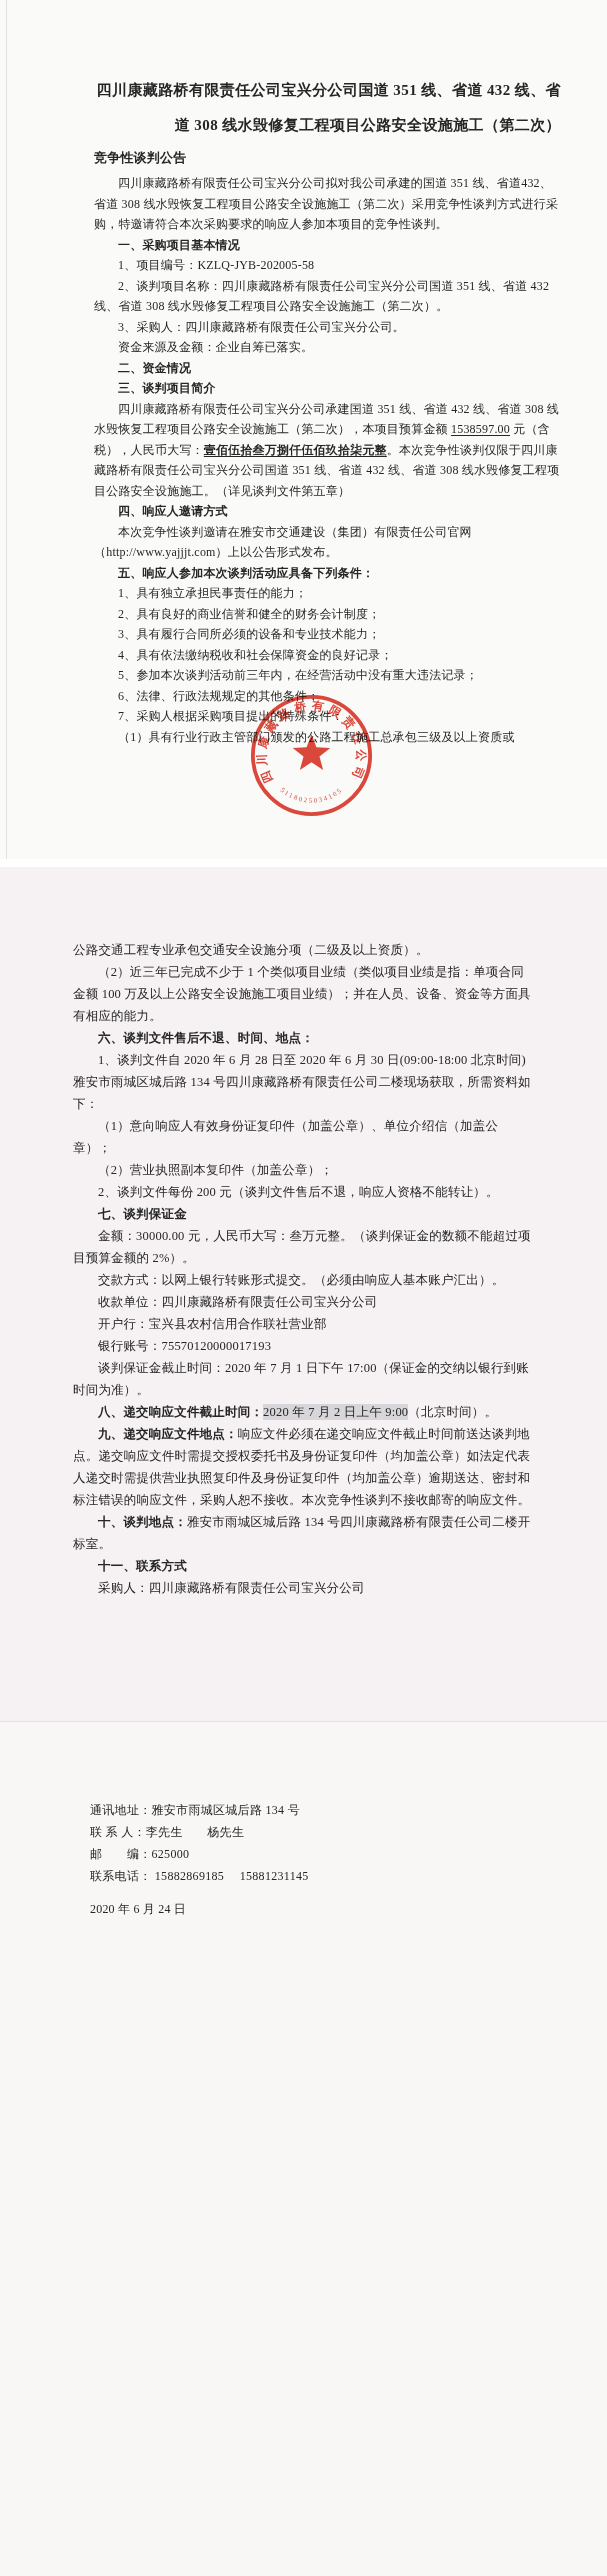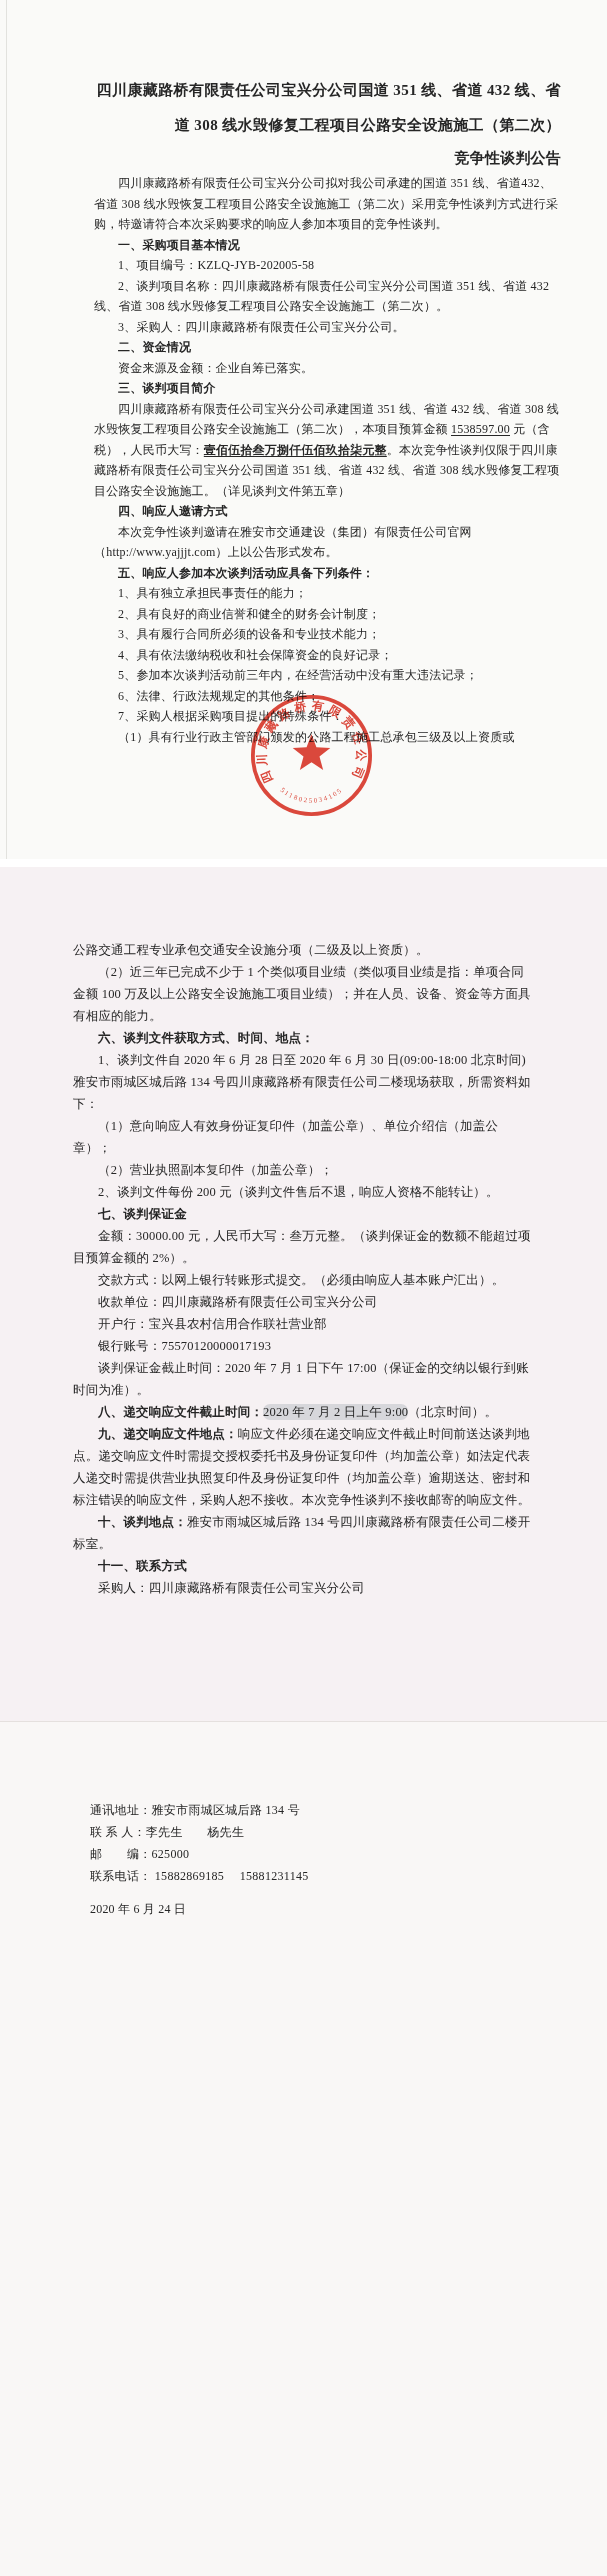--- a/index.html
+++ b/index.html
@@ -12,70 +12,70 @@
   #page-1{top:0;height:859px;background:#fafaf8;padding:73px 46px 0 94px;}
   #page-1::before{content:"";position:absolute;left:6px;top:0;bottom:0;width:0.8px;background:#e2e2de;}
   #page-2{top:867px;height:1102px;background:#f6f1f3;padding:72px 72px 0 73px;}
   #page-3{top:1721px;height:857px;background:#f9f7f6;border-top:0.8px solid #e5e0de;padding:77px 85px 0 90px;}
 
   .block{font-size:12px;line-height:20.5px;letter-spacing:0.2px;}
   #page-2 .block{font-size:12.5px;line-height:22px;}
   #page-3 .block{font-size:12px;line-height:22px;}
 
   .doc-title{font-size:15px;line-height:35px;font-weight:700;text-align:right;letter-spacing:0.4px;}
-  .doc-subtitle{font-size:15px;line-height:30px;font-weight:700;text-align:right;}
+  .doc-subtitle{font-size:13px;line-height:30px;font-weight:700;text-align:left;}
   .heading{font-weight:700;}
   .indent{text-indent:2em;}
   .date-line{text-align:left;margin-top:10.6px;}
   .contact{letter-spacing:0.3px;}
 
   .b{font-weight:700;}
   .u{text-decoration:underline;text-underline-offset:2.3px;}
-  .hl{background:var(--hl-color,#d7d7db);padding:0.8px 0;border-radius:7px;}
+  .hl{background:var(--hl-color,#d7d7db);padding:0.8px 0;}
 
   #seal{
     position:absolute;left:243px;top:687px;width:137px;height:137px;
     mix-blend-mode:multiply;opacity:.92;pointer-events:none;
   }
   #seal text{fill:var(--stamp-color,#e03a2f);font-family:"Liberation Serif","DejaVu Serif",serif;}
   #seal .ring{stroke:var(--stamp-color,#e03a2f);fill:none;}
   #seal .star{fill:var(--stamp-color,#e03a2f);}
 </style>
 </head>
 <body>
 
 <div class="page" id="page-1">
     <div class="block doc-title"><span>四川康藏路桥有限责任公司宝兴分公司国道 351 线、省道 432 线、省道 308 线水毁修复工程项目公路安全设施施工（第二次）</span></div>
     <div class="block doc-subtitle"><span>竞争性谈判公告</span></div>
     <div class="block para indent"><span>四川康藏路桥有限责任公司宝兴分公司拟对我公司承建的国道 351 线、省道432、省道 308 线水毁恢复工程项目公路安全设施施工（第二次）采用竞争性谈判方式进行采购，特邀请符合本次采购要求的响应人参加本项目的竞争性谈判。</span></div>
     <div class="block heading indent"><span class="b">一、采购项目基本情况</span></div>
     <div class="block para indent"><span>1、项目编号：KZLQ-JYB-202005-58</span></div>
     <div class="block para indent"><span>2、谈判项目名称：四川康藏路桥有限责任公司宝兴分公司国道 351 线、省道 432 线、省道 308 线水毁修复工程项目公路安全设施施工（第二次）。</span></div>
     <div class="block para indent"><span>3、采购人：四川康藏路桥有限责任公司宝兴分公司。</span></div>
+    <div class="block para indent"><span>资金来源及金额：企业自筹已落实。</span></div>
     <div class="block heading indent"><span class="b">二、资金情况</span></div>
-    <div class="block para indent"><span>资金来源及金额：企业自筹已落实。</span></div>
     <div class="block heading indent"><span class="b">三、谈判项目简介</span></div>
     <div class="block para indent"><span>四川康藏路桥有限责任公司宝兴分公司承建国道 351 线、省道 432 线、省道 308 线水毁恢复工程项目公路安全设施施工（第二次），本项目预算金额 </span><span class="u">1538597.00</span><span> 元（含税），人民币大写：</span><span class="b u">壹佰伍拾叁万捌仟伍佰玖拾柒元整</span><span>。本次竞争性谈判仅限于四川康藏路桥有限责任公司宝兴分公司国道 351 线、省道 432 线、省道 308 线水毁修复工程项目公路安全设施施工。（详见谈判文件第五章）</span></div>
     <div class="block heading indent"><span class="b">四、响应人邀请方式</span></div>
     <div class="block para indent"><span>本次竞争性谈判邀请在雅安市交通建设（集团）有限责任公司官网（http://www.yajjjt.com）上以公告形式发布。</span></div>
     <div class="block heading indent"><span class="b">五、响应人参加本次谈判活动应具备下列条件：</span></div>
     <div class="block para indent"><span>1、具有独立承担民事责任的能力；</span></div>
     <div class="block para indent"><span>2、具有良好的商业信誉和健全的财务会计制度；</span></div>
     <div class="block para indent"><span>3、具有履行合同所必须的设备和专业技术能力；</span></div>
     <div class="block para indent"><span>4、具有依法缴纳税收和社会保障资金的良好记录；</span></div>
     <div class="block para indent"><span>5、参加本次谈判活动前三年内，在经营活动中没有重大违法记录；</span></div>
     <div class="block para indent"><span>6、法律、行政法规规定的其他条件；</span></div>
     <div class="block para indent"><span>7、采购人根据采购项目提出的特殊条件：</span></div>
     <div class="block para indent"><span>（1）具有行业行政主管部门颁发的公路工程施工总承包三级及以上资质或</span></div>
   </div>
 
 <div class="page" id="page-2">
     <div class="block para"><span>公路交通工程专业承包交通安全设施分项（二级及以上资质）。</span></div>
     <div class="block para indent"><span>（2）近三年已完成不少于 1 个类似项目业绩（类似项目业绩是指：单项合同金额 100 万及以上公路安全设施施工项目业绩）；并在人员、设备、资金等方面具有相应的能力。</span></div>
-    <div class="block heading indent"><span class="b">六、谈判文件获取方式、时间、地点：</span></div>
+    <div class="block heading indent"><span class="b">六、谈判文件售后不退、时间、地点：</span></div>
     <div class="block para indent"><span>1、谈判文件自 2020 年 6 月 28 日至 2020 年 6 月 30 日(09:00-18:00 北京时间) 雅安市雨城区城后路 134 号四川康藏路桥有限责任公司二楼现场获取，所需资料如下：</span></div>
     <div class="block para indent"><span>（1）意向响应人有效身份证复印件（加盖公章）、单位介绍信（加盖公章）；</span></div>
     <div class="block para indent"><span>（2）营业执照副本复印件（加盖公章）；</span></div>
     <div class="block para indent"><span>2、谈判文件每份 200 元（谈判文件售后不退，响应人资格不能转让）。</span></div>
     <div class="block heading indent"><span class="b">七、谈判保证金</span></div>
     <div class="block para indent"><span>金额：30000.00 元，人民币大写：叁万元整。（谈判保证金的数额不能超过项目预算金额的 2%）。</span></div>
     <div class="block para indent"><span>交款方式：以网上银行转账形式提交。（必须由响应人基本账户汇出）。</span></div>
     <div class="block para indent"><span>收款单位：四川康藏路桥有限责任公司宝兴分公司</span></div>
     <div class="block para indent"><span>开户行：宝兴县农村信用合作联社营业部</span></div>
     <div class="block para indent"><span>银行账号：75570120000017193</span></div>

